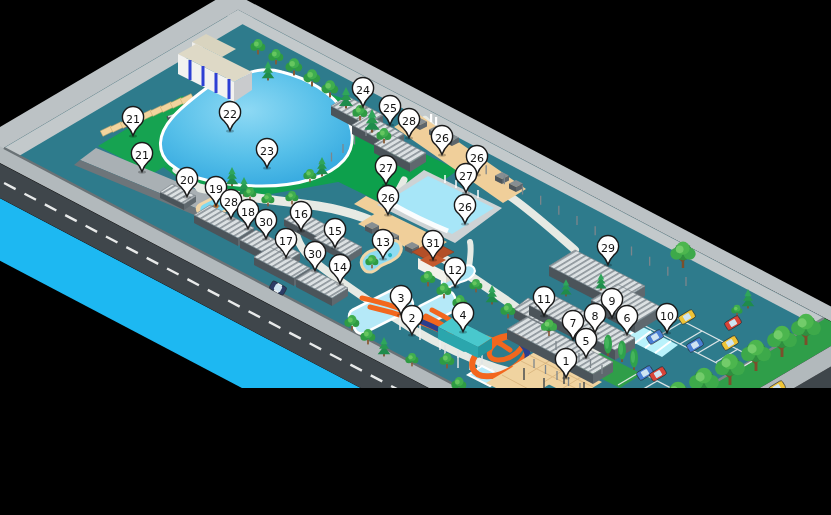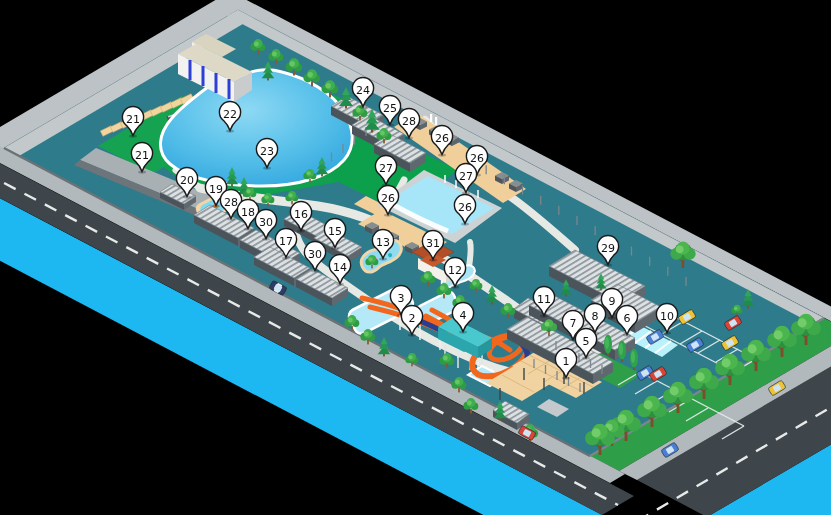--- a/index.html
+++ b/index.html
@@ -1,17 +1,17 @@
 <!DOCTYPE html>
 <html><head>
 <meta charset="utf-8">
 <style>
   html,body{margin:0;padding:0;background:#000;}
   body{font-family:"DejaVu Sans", sans-serif;}
-  #stage{width:831px;height:515px;position:relative;overflow:hidden;background:#000;}
+  #stage{width:831px;height:388px;position:relative;overflow:hidden;background:#000;}
   svg{display:block}
   .pin-text{font-family:"DejaVu Sans", sans-serif;font-size:11px;fill:#111;text-anchor:middle;}
 </style>
 </head>
 <body>
 
 <div id="stage">
 <svg id="map-svg" width="831" height="515" viewBox="0 0 831 515">
   <defs>
     <pattern id="ribs" width="4.6" height="4.6" patternUnits="userSpaceOnUse" patternTransform="rotate(-31)">

